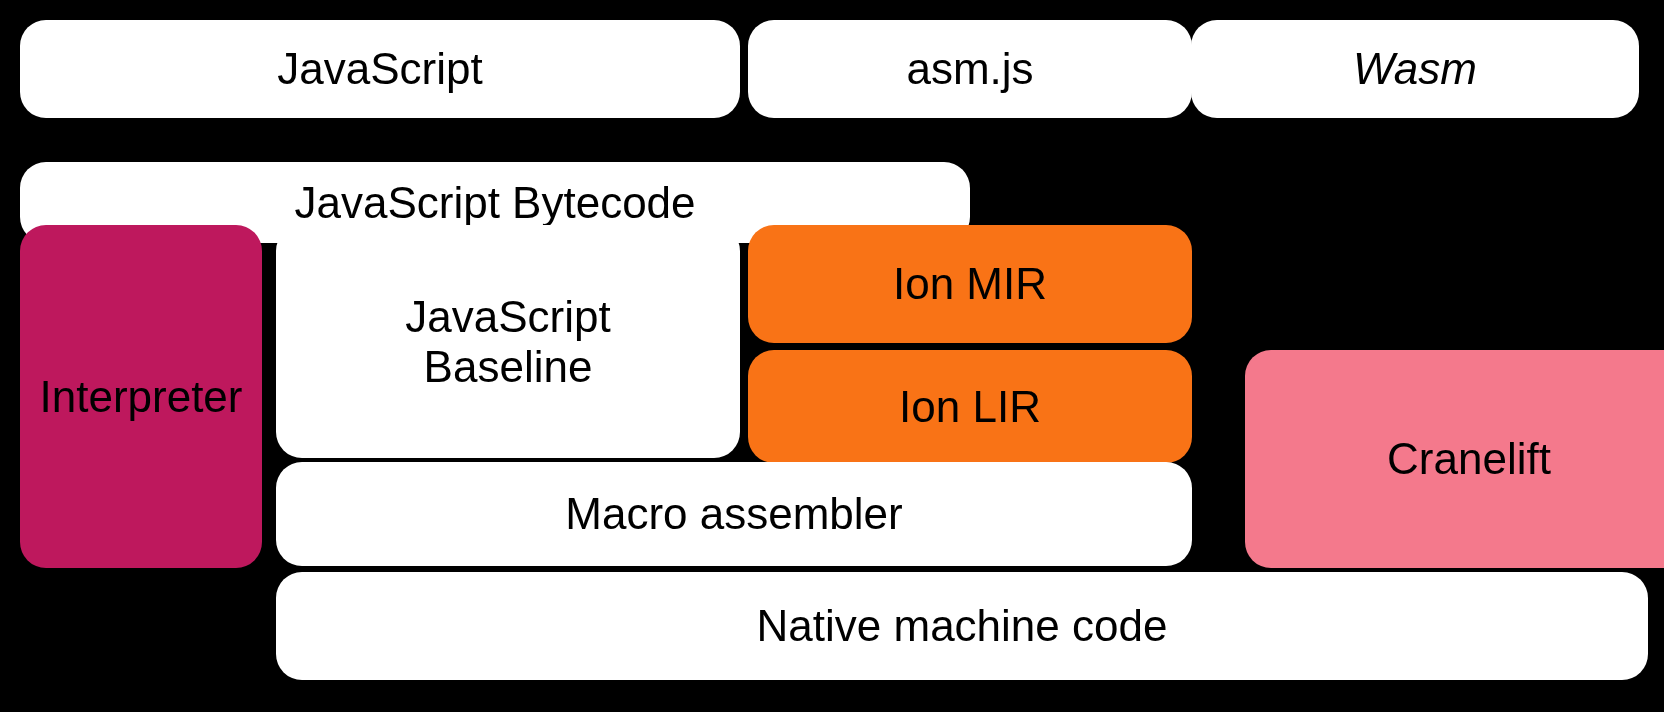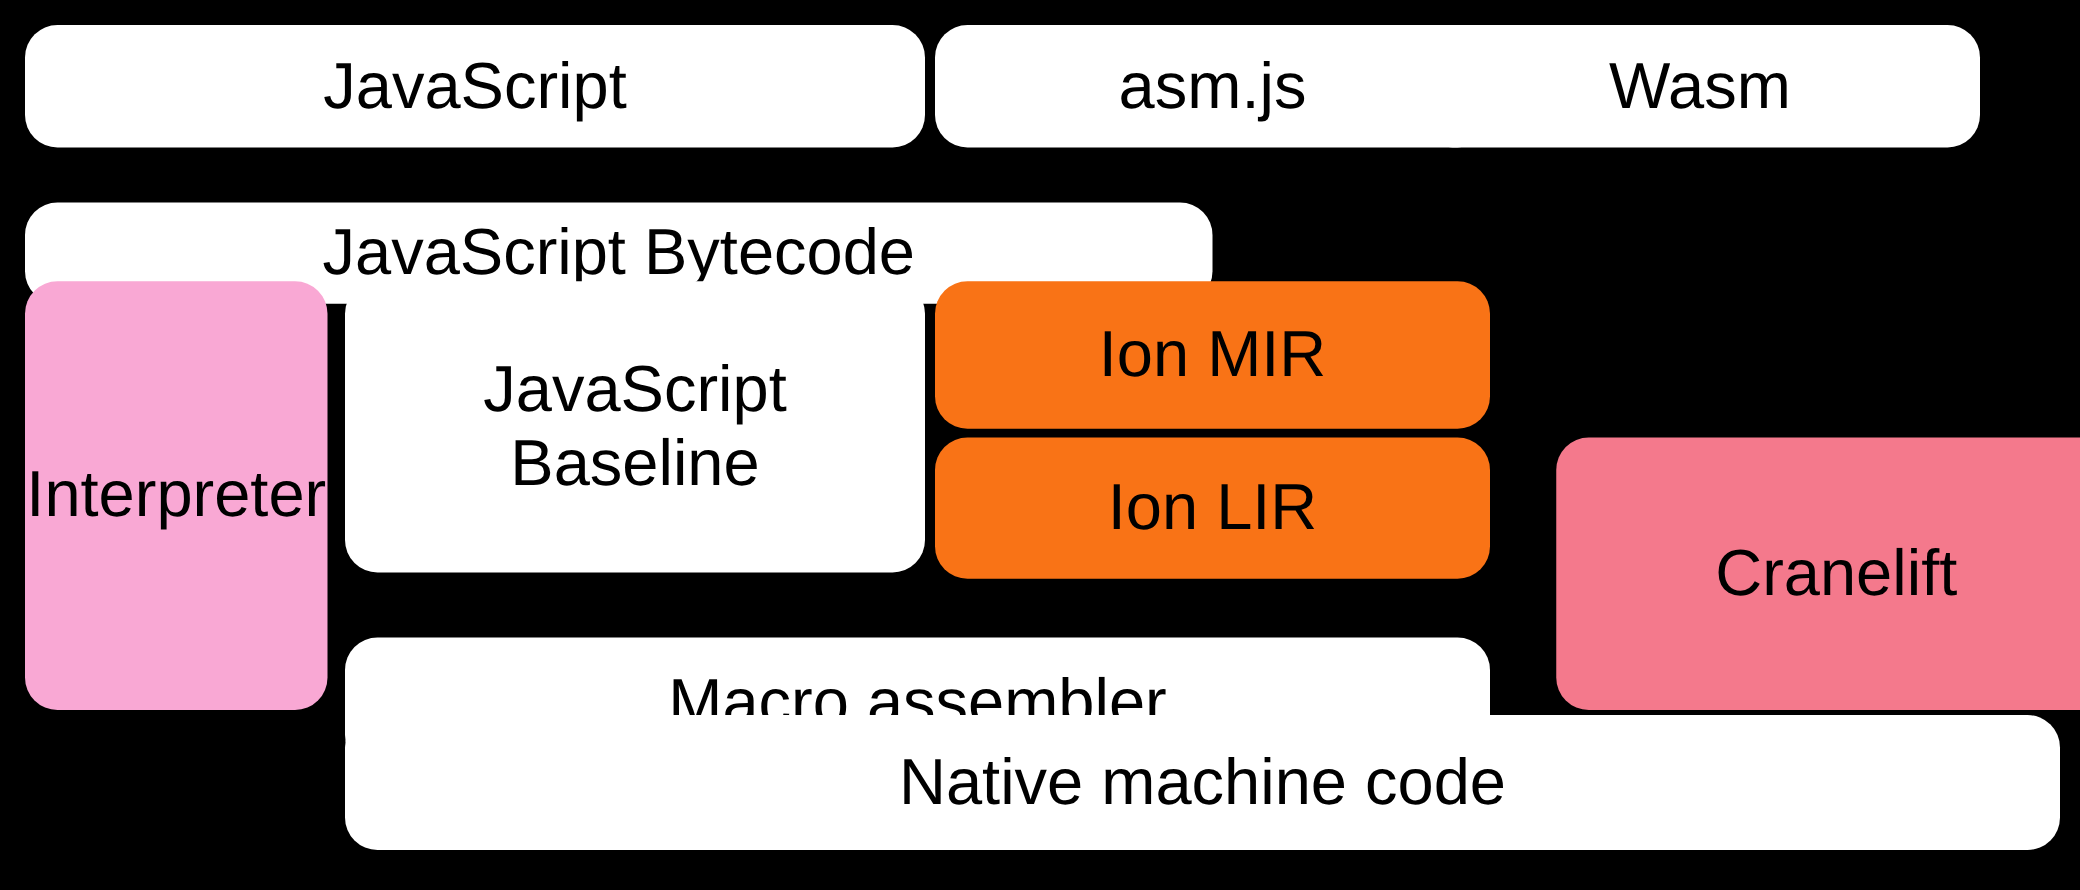--- a/index.html
+++ b/index.html
@@ -18,46 +18,46 @@
   }
   .node {
     position: absolute;
     box-sizing: border-box;
     display: flex;
     align-items: center;
     justify-content: center;
     text-align: center;
     border-radius: 26px;
     color: #000000;
-    font-size: 52px;
+    font-size: 44px;
     font-weight: 400;
     line-height: 1.12;
     letter-spacing: 0px;
     padding: 0 10px;
     white-space: pre-line;
   }
   .fill-white { background: #ffffff; }
-  .fill-gray  { background: #f9a8d4; }
+  .fill-gray  { background: #be185d; }
   .fill-green { background: #f97316; }
   .fill-pink  { background: #f4798c; }
 </style>
 </head>
 <body>
 
 <div id="canvas">
 
   <div class="node fill-white" style="left:20px; top:20px; width:720px; height:98px;">
     <span>JavaScript</span>
   </div>
 
   <div class="node fill-white" style="left:748px; top:20px; width:444px; height:98px;align-items:center;">
     <span>asm.js</span>
   </div>
 
-  <div class="node fill-white" style="left:1136px; top:20px; width:448px; height:98px;">
+  <div class="node fill-white" style="left:1191px; top:20px; width:448px; height:98px;font-style:italic;">
     <span>Wasm</span>
   </div>
 
   <div class="node fill-white" style="left:20px; top:122px; width:950px; height:81px;margin-top:40px;">
     <span>JavaScript Bytecode</span>
   </div>
 
 
   <div class="node fill-gray" style="left:20px; top:225px; width:242px; height:343px;">
     <span>Interpreter</span>
@@ -73,21 +73,21 @@
   </div>
 
   <div class="node fill-green" style="left:748px; top:350px; width:444px; height:113px;">
     <span>Ion LIR</span>
   </div>
 
   <div class="node fill-pink" style="left:1245px; top:350px; width:448px; height:218px;">
     <span>Cranelift</span>
   </div>
 
-  <div class="node fill-white" style="left:276px; top:462px; width:916px; height:104px;margin-top:48px;">
+  <div class="node fill-white" style="left:276px; top:462px; width:916px; height:104px;">
     <span>Macro assembler</span>
   </div>
 
   <div class="node fill-white" style="left:276px; top:572px; width:1372px; height:108px;text-align:center;">
     <span>Native machine code</span>
   </div>
 
 </div>
 
 </body></html>

